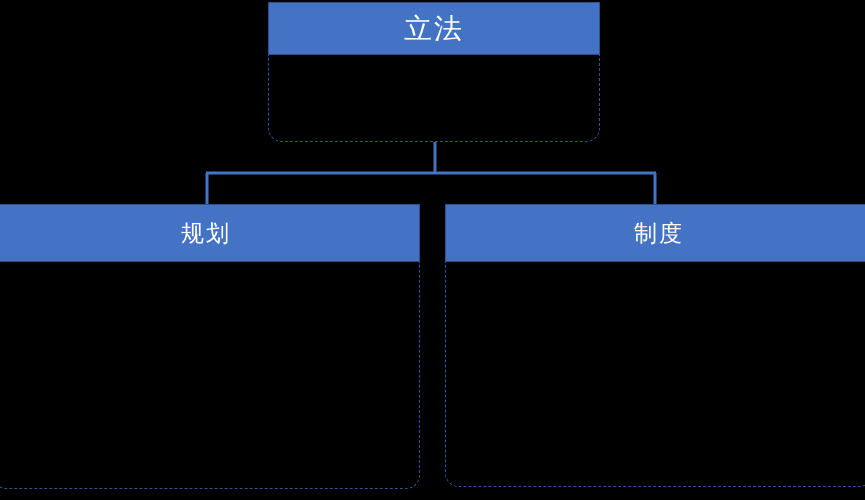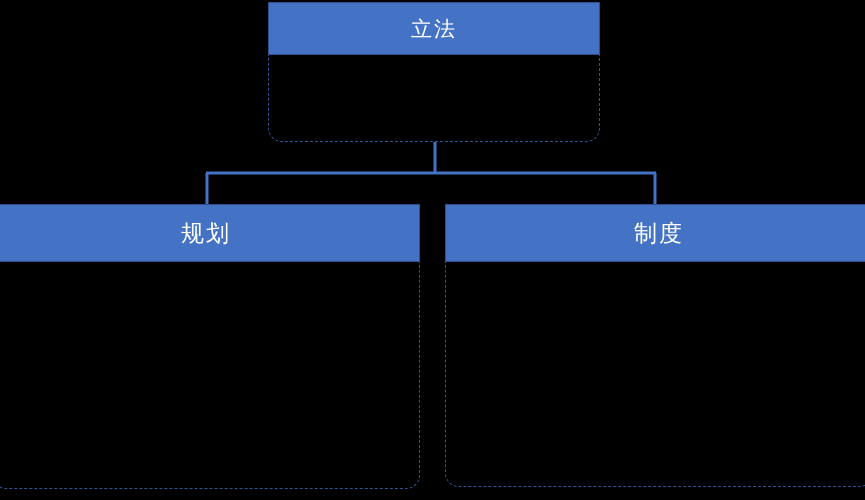--- a/index.html
+++ b/index.html
@@ -70,21 +70,21 @@
 
   
   #node-root {
     left: 268px;
     top: 2px;
     width: 332px;
     height: 140px;
   }
   #node-root .node-header {
     height: 53px;
-    font-size: 21px;
+    font-size: 28px;
   }
   #node-root .node-body {
     top: 53px;
     height: 87px;
   }
 
   #node-planning {
     left: -8px;
     top: 204px;
     width: 428px;

